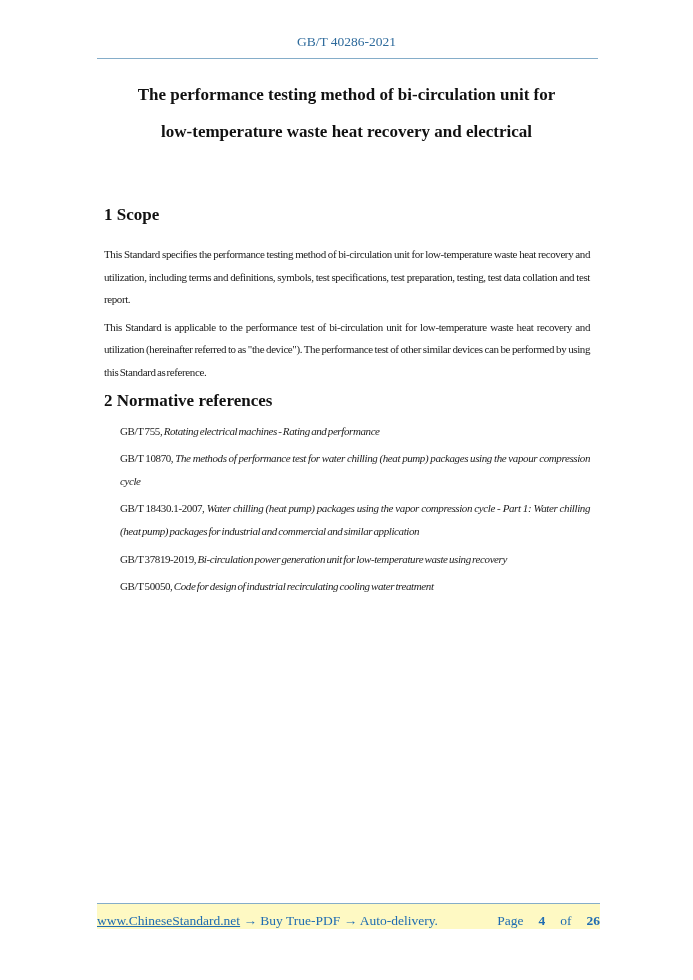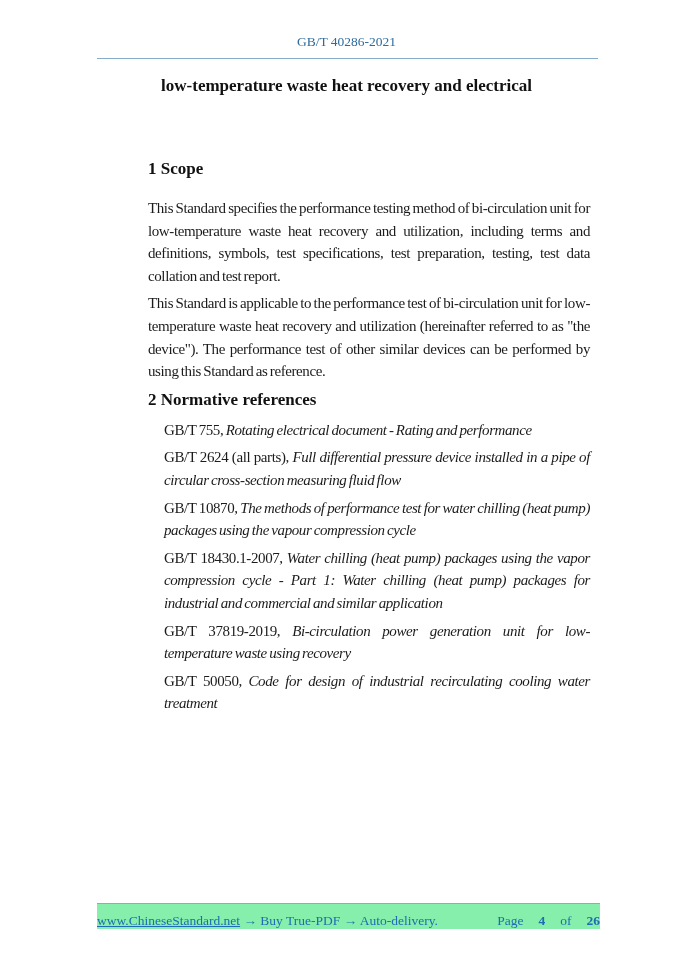--- a/index.html
+++ b/index.html
@@ -38,34 +38,33 @@
   .doc-title {
     text-align: center;
     font-weight: bold;
     font-size: 17px;
     color: #111111;
   }
   .t1 { margin-top: 26px; }
   .t2 { margin-top: 17px; }
   .content {
     padding: 0 103px 0 104px;
-    margin-left: 44px;
   }
   .sec {
     margin: 0;
     font-size: 17px;
     font-weight: bold;
     color: #111111;
     line-height: 20px;
   }
   .sec-scope { margin-top: 63px; }
   .sec-normative { margin-top: 7px; }
   p.body, p.ref {
     margin: 0;
-    font-size: 15px;
+    font-size: 11px;
     line-height: 22.6px;
     letter-spacing: -0.4px;
     word-spacing: -1px;
     text-align: justify;
   }
   p.p-first { margin-top: 18px; }
   p.p-next  { margin-top: 5px; }
   p.ref {
     padding-left: 16px;
   }
@@ -77,49 +76,49 @@
     top: 903px;
     left: 97px;
     right: 93px;
     border-top: 1.5px solid #85adc9;
     padding-top: 9px;
     display: flex;
     justify-content: space-between;
     align-items: baseline;
     font-size: 13.5px;
     color: #1f6cb2;
-    background: #86efac;
+    background: #fef9c3;
   }
   .site-link {
     text-decoration: underline;
     cursor: pointer;
   }
   .footer-right span { margin-left: 15px; }
   .footer-right .num { font-weight: bold; }
 </style>
 </head>
 <body>
 
 <div class="page">
   <div class="flow">
 
     <div class="doc-number">GB/T 40286-2021</div>
     <div class="rule"></div>
 
+    <div class="doc-title t1">The performance testing method of bi-circulation unit for</div>
     <div class="doc-title t2">low-temperature waste heat recovery and electrical</div>
 
     <div class="content">
       <h2 class="sec sec-scope">1 Scope</h2>
       <p class="body p-first">This Standard specifies the performance testing method of bi-circulation unit for low-temperature waste heat recovery and utilization, including terms and definitions, symbols, test specifications, test preparation, testing, test data collation and test report.</p>
       <p class="body p-next">This Standard is applicable to the performance test of bi-circulation unit for low-temperature waste heat recovery and utilization (hereinafter referred to as "the device"). The performance test of other similar devices can be performed by using this Standard as reference.</p>
 
       <h2 class="sec sec-normative">2 Normative references</h2>
 
-      <p class="ref ref-first"><span class="ref-code">GB/T 755,</span> <span class="ref-title">Rotating electrical document - Rating and performance</span></p>
-      <p class="ref ref-next"><span class="ref-code">GB/T 2624 (all parts),</span> <span class="ref-title">Full differential pressure device installed in a pipe of circular cross-section measuring fluid flow</span></p>
+      <p class="ref ref-first"><span class="ref-code">GB/T 755,</span> <span class="ref-title">Rotating electrical machines - Rating and performance</span></p>
       <p class="ref ref-next"><span class="ref-code">GB/T 10870,</span> <span class="ref-title">The methods of performance test for water chilling (heat pump) packages using the vapour compression cycle</span></p>
       <p class="ref ref-next"><span class="ref-code">GB/T 18430.1-2007,</span> <span class="ref-title">Water chilling (heat pump) packages using the vapor compression cycle - Part 1: Water chilling (heat pump) packages for industrial and commercial and similar application</span></p>
       <p class="ref ref-next"><span class="ref-code">GB/T 37819-2019,</span> <span class="ref-title">Bi-circulation power generation unit for low-temperature waste using recovery</span></p>
       <p class="ref ref-next"><span class="ref-code">GB/T 50050,</span> <span class="ref-title">Code for design of industrial recirculating cooling water treatment</span></p>
     </div>
   </div>
 
   <div class="footer">
     <div class="footer-left">
       <span class="site-link">www.ChineseStandard.net</span>

